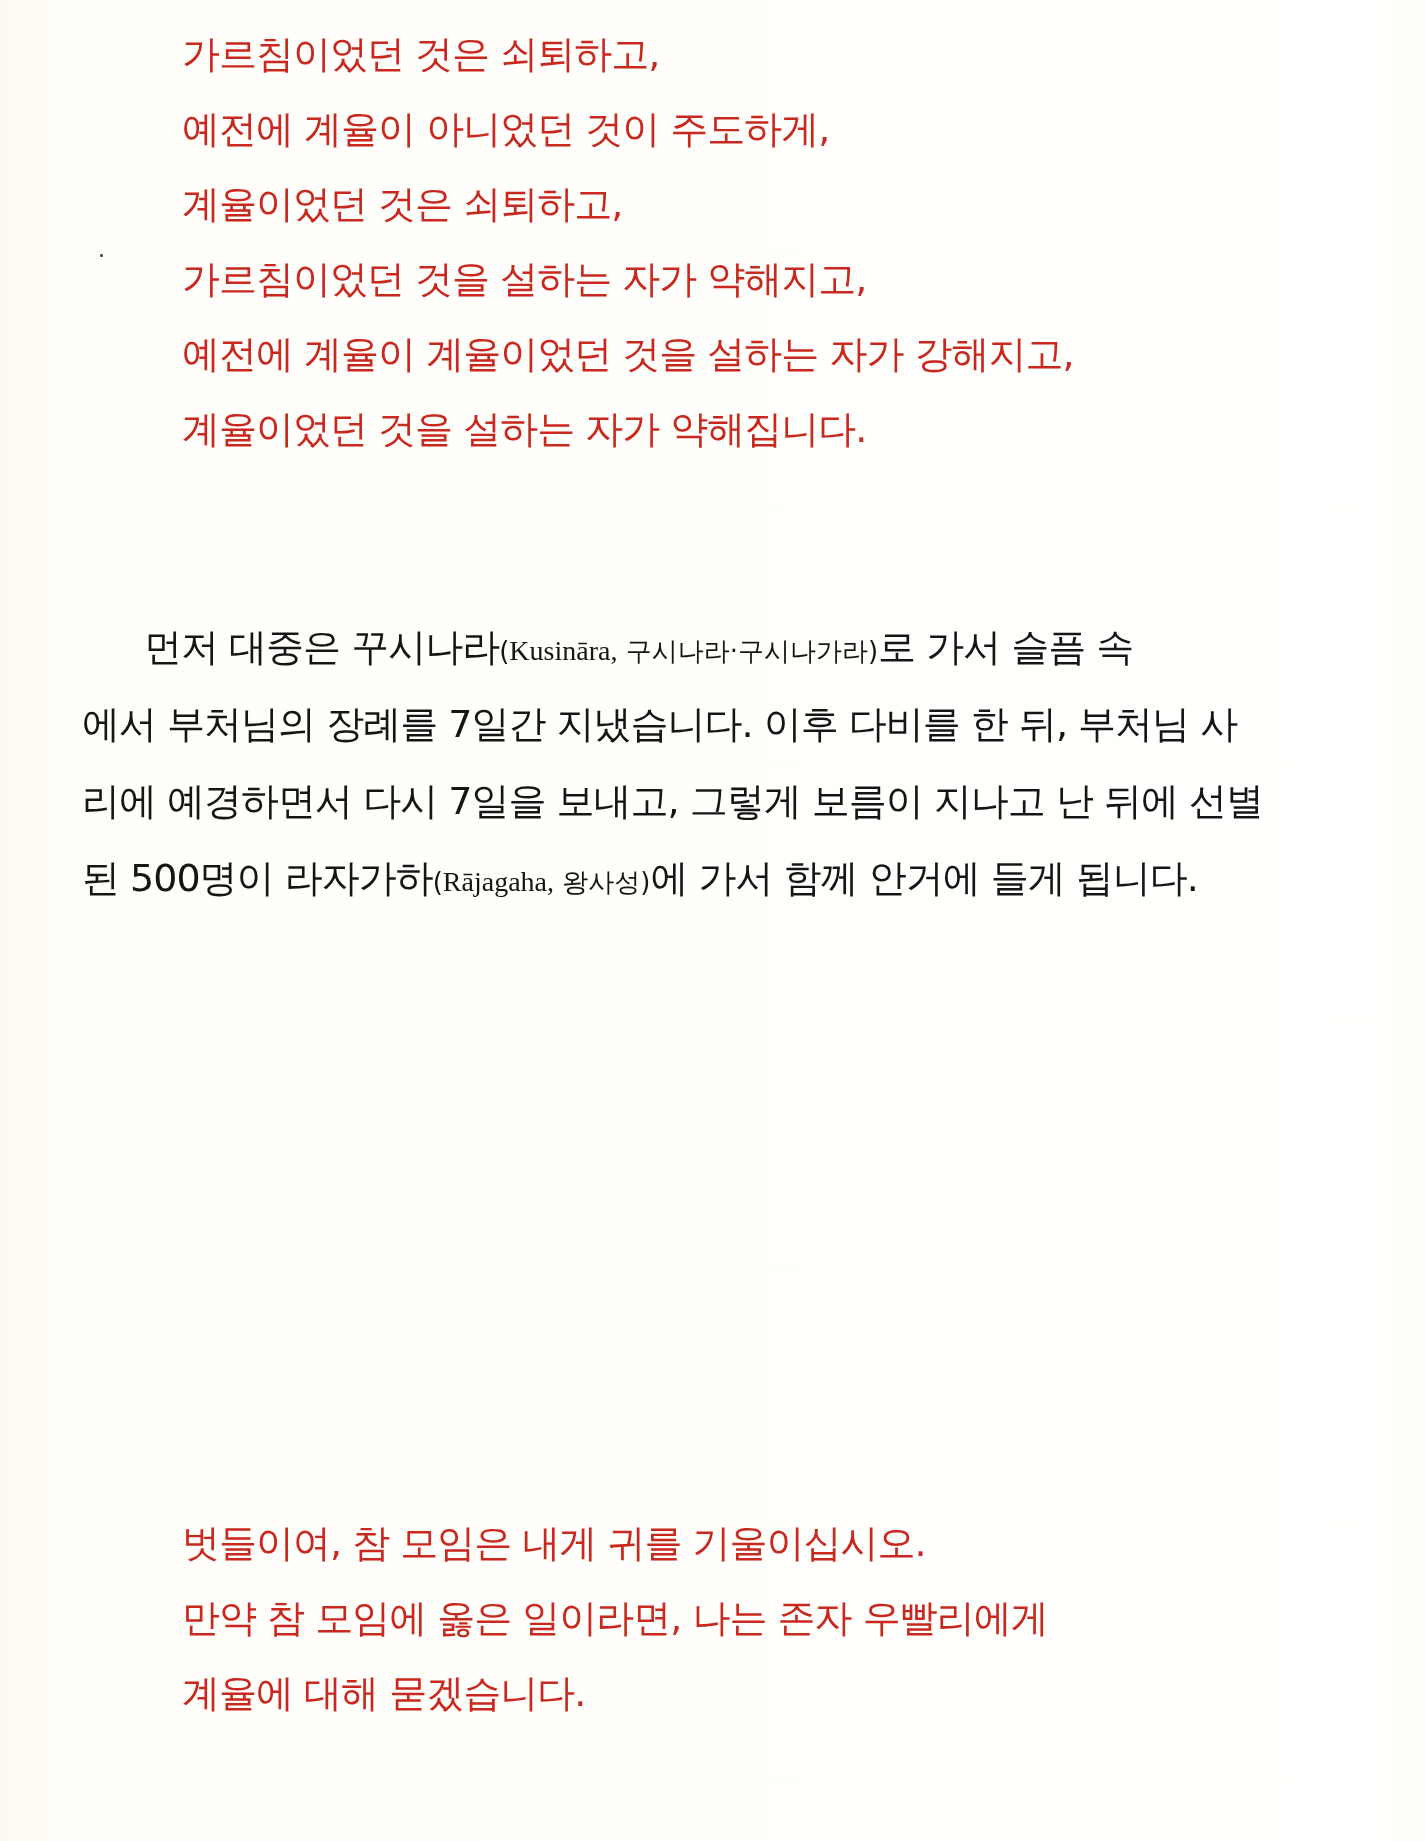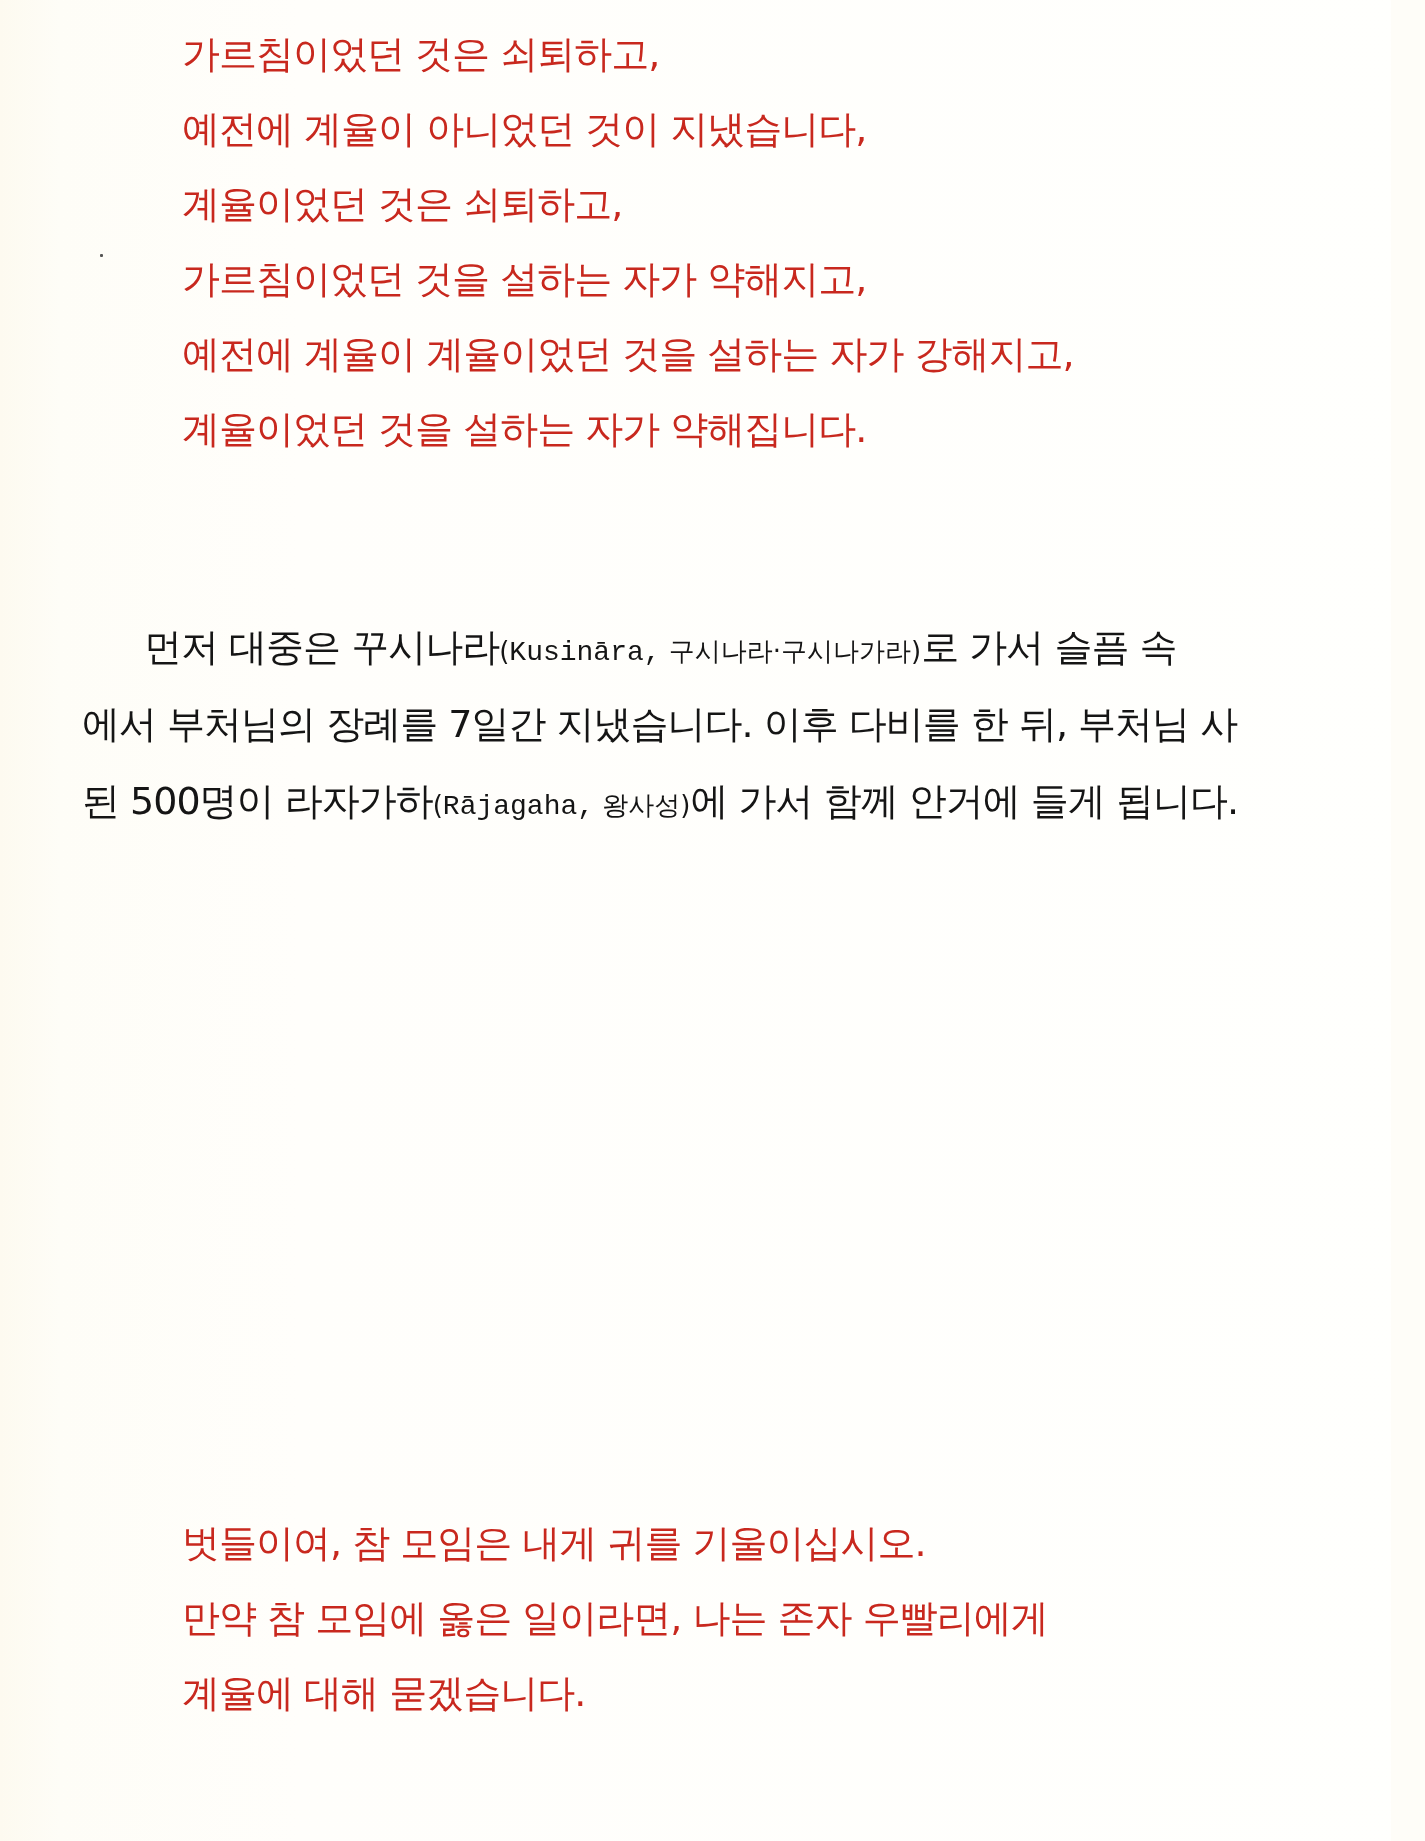--- a/index.html
+++ b/index.html
@@ -51,21 +51,21 @@
       white-space: nowrap;
     }
     .body-text .line.indent {
       padding-left: 62px;
     }
     .small {
       font-size: 26px;
       letter-spacing: 0;
     }
     .latin {
-      font-family: Liberation Mono, monospace;
+      font-family: Liberation Serif, serif;
       font-size: 28px;
       letter-spacing: 0;
     }
     .speck {
       position: absolute;
       left: 100px;
       top: 254px;
       width: 3px;
       height: 3px;
       background: #555;
@@ -74,31 +74,32 @@
   </style>
 </head>
 <body>
 
 <div class="page">
 
   <div class="speck"></div>
 
   <div class="verse verse-top">
     <div class="line">가르침이었던 것은 쇠퇴하고,</div>
-    <div class="line">예전에 계율이 아니었던 것이 지냈습니다,</div>
+    <div class="line">예전에 계율이 아니었던 것이 주도하게,</div>
     <div class="line">계율이었던 것은 쇠퇴하고,</div>
     <div class="line">가르침이었던 것을 설하는 자가 약해지고,</div>
     <div class="line">예전에 계율이 계율이었던 것을 설하는 자가 강해지고,</div>
     <div class="line">계율이었던 것을 설하는 자가 약해집니다.</div>
   </div>
 
   <div class="body-text">
     <div>
       <div class="line indent"><span>먼저 대중은 꾸시나라</span><span class="small">(</span><span class="latin">Kusināra,</span><span class="small"> 구시나라·구시나가라</span><span class="small">)</span><span>로 가서 슬픔 속</span></div>
       <div class="line">에서 부처님의 장례를 7일간 지냈습니다. 이후 다비를 한 뒤, 부처님 사</div>
+      <div class="line">리에 예경하면서 다시 7일을 보내고, 그렇게 보름이 지나고 난 뒤에 선별</div>
       <div class="line"><span>된 500명이 라자가하</span><span class="small">(</span><span class="latin">Rājagaha,</span><span class="small"> 왕사성</span><span class="small">)</span><span>에 가서 함께 안거에 들게 됩니다.</span></div>
     </div>
   </div>
 
   <div class="verse verse-bottom">
     <div class="line">벗들이여, 참 모임은 내게 귀를 기울이십시오.</div>
     <div class="line">만약 참 모임에 옳은 일이라면, 나는 존자 우빨리에게</div>
     <div class="line">계율에 대해 묻겠습니다.</div>
   </div>
 

